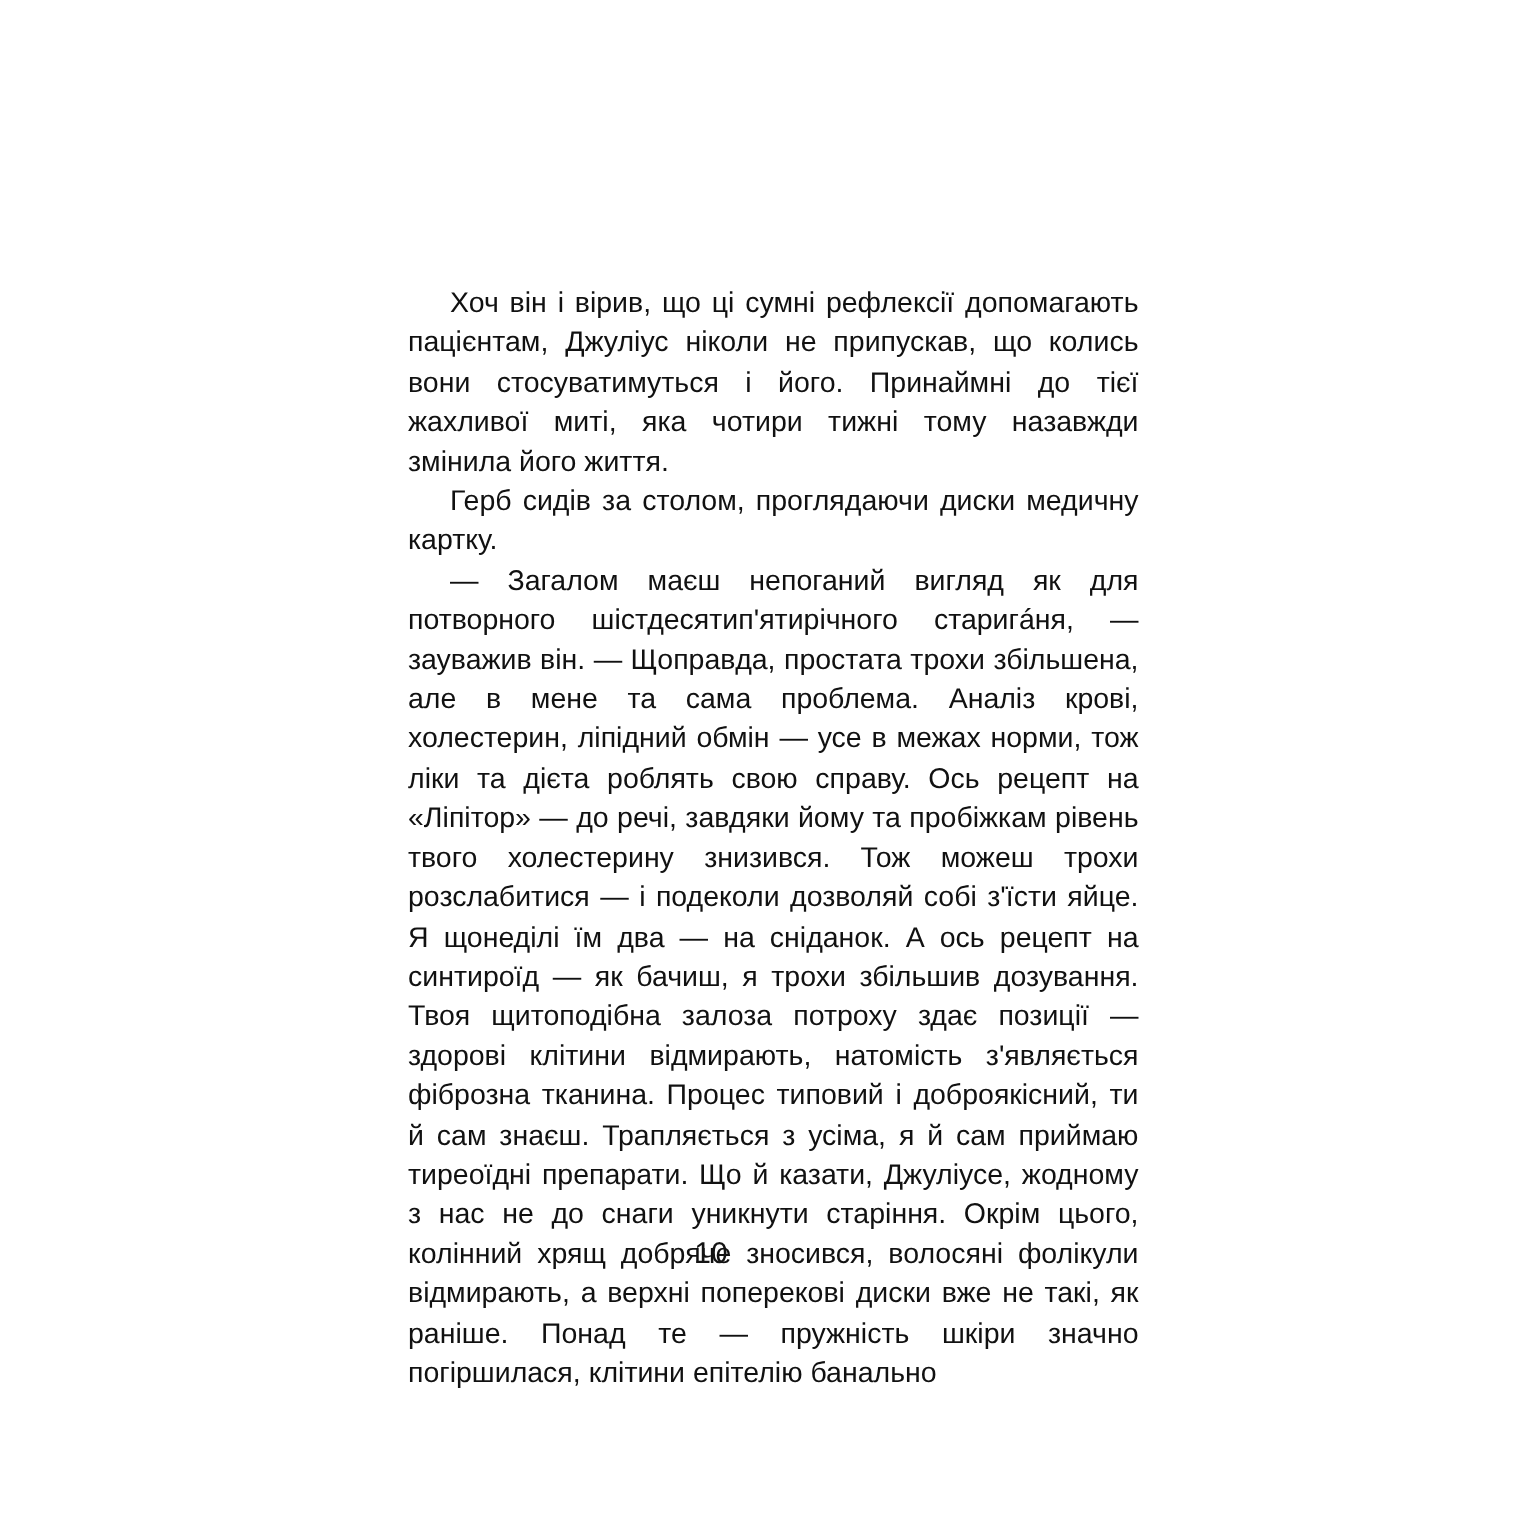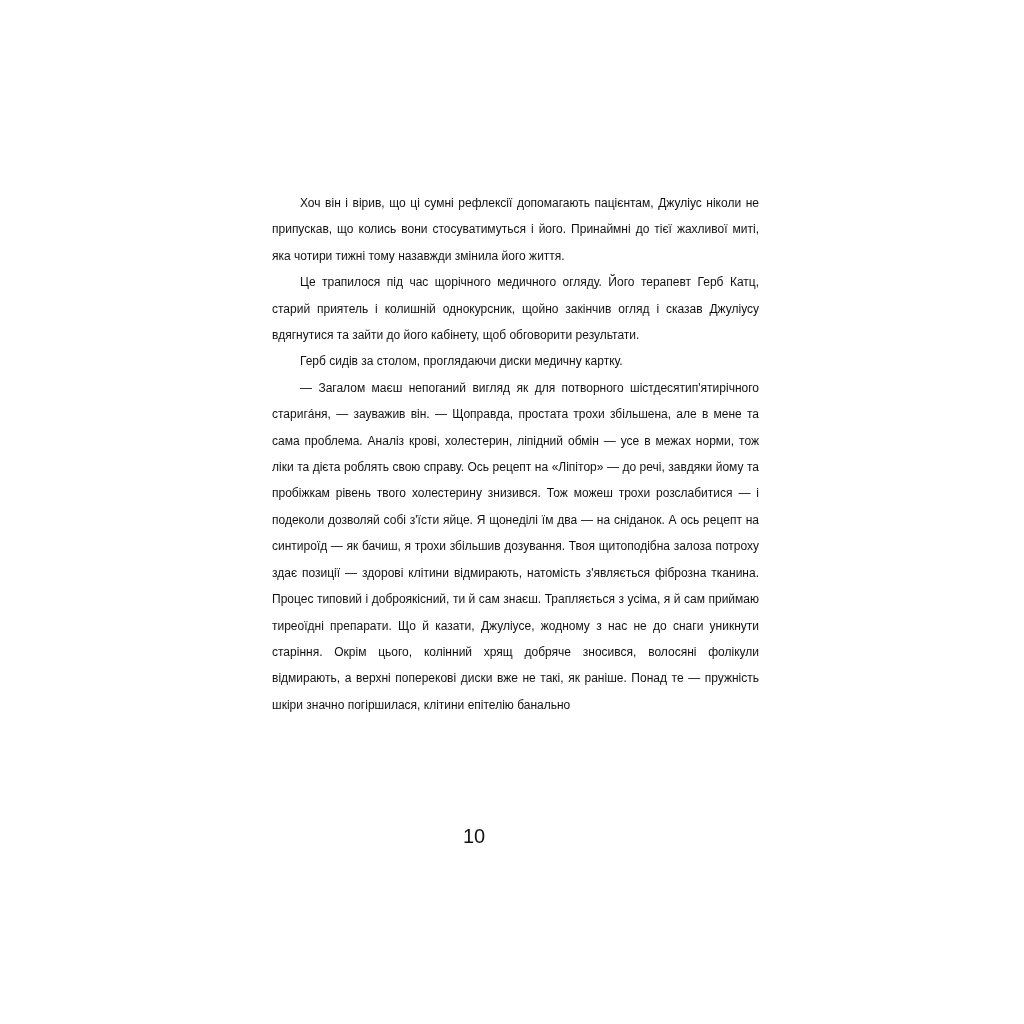--- a/index.html
+++ b/index.html
@@ -21,21 +21,21 @@
     box-sizing: border-box;
   }
   .text-block {
     position: absolute;
     left: 272px;
     top: 190px;
     width: 487px;
   }
   .para {
     margin: 0;
-    font-size: 12px;
+    font-size: 19px;
     line-height: 26.4px;
     text-align: justify;
     text-indent: 28px;
     color: #111111;
     hyphens: manual;
   }
   .page-number {
     position: absolute;
     left: 0;
     top: 826px;
@@ -46,20 +46,19 @@
     color: #141414;
   }
 </style>
 </head>
 <body>
 
 <div class="page">
 
   <div class="text-block">
     <p class="para">Хоч він і вірив, що ці сумні рефлексії допомагають пацієнтам, Джуліус ніколи не припускав, що колись вони стосуватимуться і його. Принаймні до тієї жахливої миті, яка чотири тижні тому назавжди змінила його життя.</p>
-    <p class="para">Це трапилося під час щорічного медичного огляду. Його терапевт Герб Катц, старий приятель і колишній однокурсник, щойно закінчив огляд і сказав Джуліусу вдягнутися та зайти до його кабінету, щоб обговорити результати.</p>
     <p class="para">Герб сидів за столом, проглядаючи диски медичну картку.</p>
     <p class="para">— Загалом маєш непоганий вигляд як для потворного шістдесятип'ятирічного старигáня, — зауважив він. — Щоправда, простата трохи збільшена, але в мене та сама проблема. Аналіз крові, холестерин, ліпідний обмін — усе в межах норми, тож ліки та дієта роблять свою справу. Ось рецепт на «Ліпітор» — до речі, завдяки йому та пробіжкам рівень твого холестерину знизився. Тож можеш трохи розслабитися — і подеколи дозволяй собі з'їсти яйце. Я щонеділі їм два — на сніданок. А ось рецепт на синтироїд — як бачиш, я трохи збільшив дозування. Твоя щитоподібна залоза потроху здає позиції — здорові клітини відмирають, натомість з'являється фіброзна тканина. Процес типовий і доброякісний, ти й сам знаєш. Трапляється з усіма, я й сам приймаю тиреоїдні препарати. Що й казати, Джуліусе, жодному з нас не до снаги уникнути старіння. Окрім цього, колінний хрящ добряче зносився, волосяні фолікули відмирають, а верхні поперекові диски вже не такі, як раніше. Понад те — пружність шкіри значно погіршилася, клітини епітелію банально</p>
   </div>
 
   <div class="page-number">10</div>
 
 </div>
 
 </body></html>

